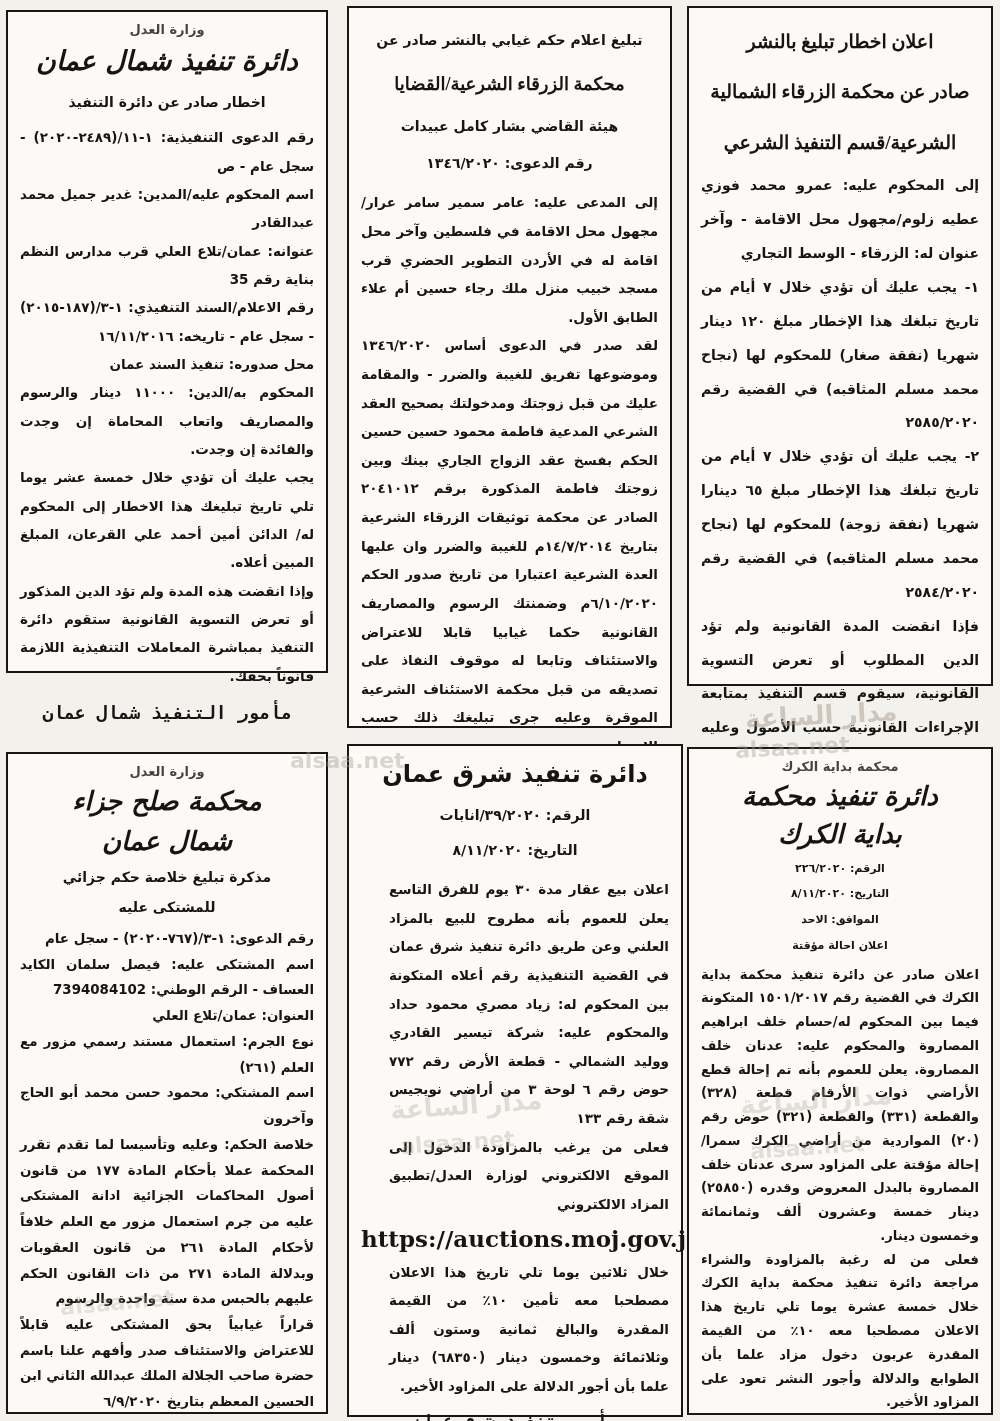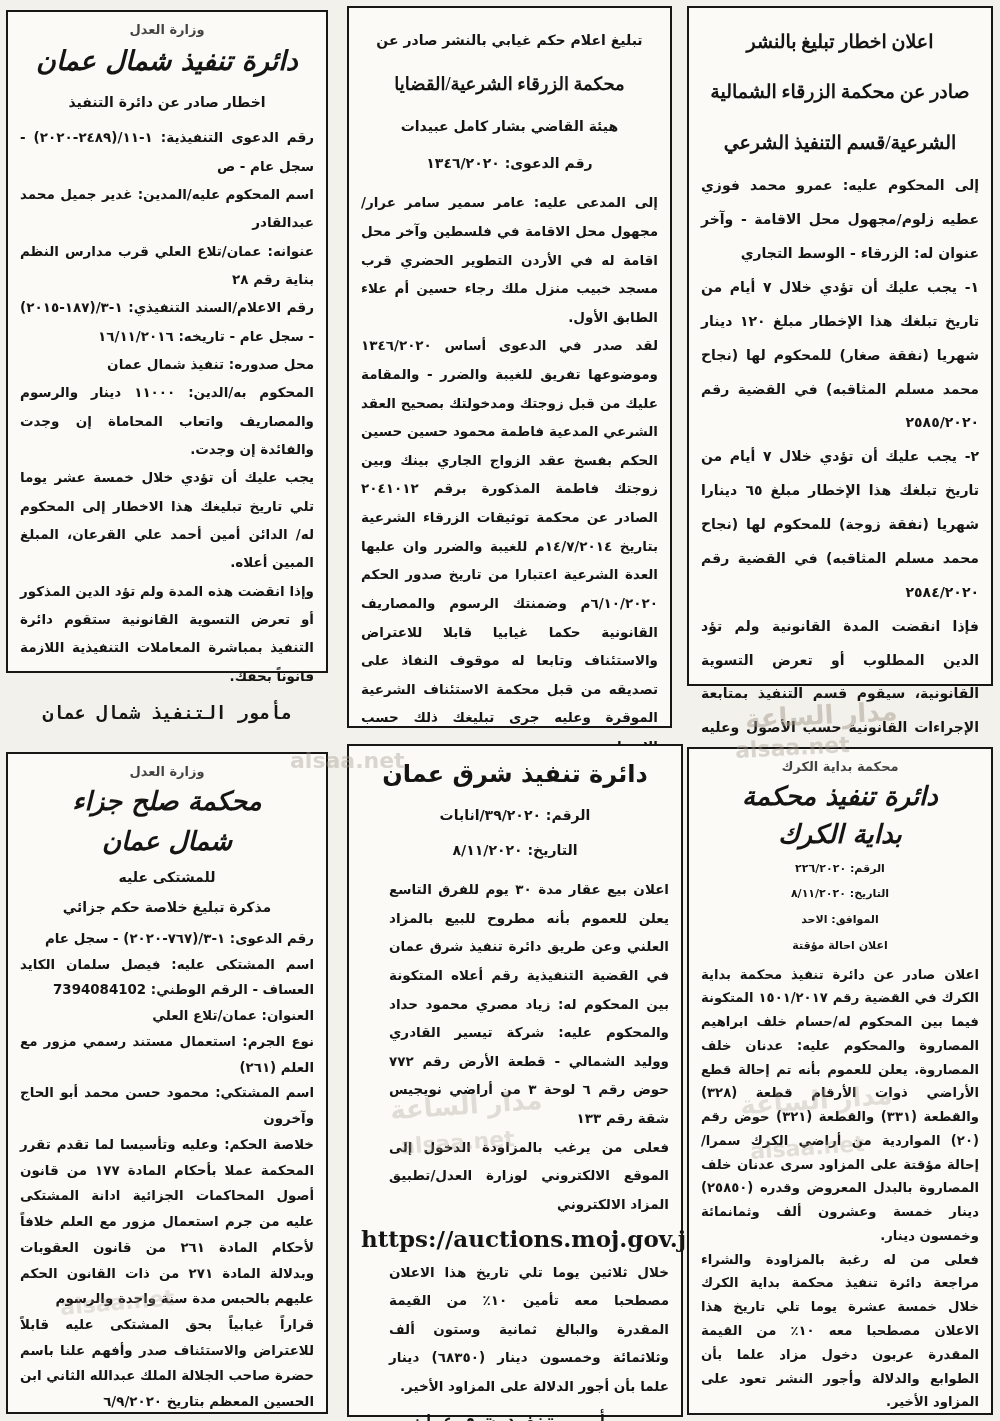--- a/index.html
+++ b/index.html
@@ -59,23 +59,23 @@
 <body>
 
 <div class="page">
 
   <div class="notice n-tl">
       <p class="blk ministry">وزارة العدل</p>
       <p class="blk title-xl">دائرة تنفيذ شمال عمان</p>
       <p class="blk sub">اخطار صادر عن دائرة التنفيذ</p>
       <p class="blk body">رقم الدعوى التنفيذية: ١-١١/(٢٤٨٩-٢٠٢٠) - سجل عام - ص</p>
       <p class="blk body">اسم المحكوم عليه/المدين: غدير جميل محمد عبدالقادر</p>
-      <p class="blk body">عنوانه: عمان/تلاع العلي قرب مدارس النظم بناية رقم ٢٨</p>
+      <p class="blk body">عنوانه: عمان/تلاع العلي قرب مدارس النظم بناية رقم 35</p>
       <p class="blk body">رقم الاعلام/السند التنفيذي: ١-٣/(١٨٧-٢٠١٥) - سجل عام - تاريخه: ١٦/١١/٢٠١٦</p>
-      <p class="blk body">محل صدوره: تنفيذ شمال عمان</p>
+      <p class="blk body">محل صدوره: تنفيذ السند عمان</p>
       <p class="blk body">المحكوم به/الدين: ١١٠٠٠ دينار والرسوم والمصاريف واتعاب المحاماة إن وجدت والفائدة إن وجدت.</p>
       <p class="blk body">يجب عليك أن تؤدي خلال خمسة عشر يوما تلي تاريخ تبليغك هذا الاخطار إلى المحكوم له/ الدائن أمين أحمد علي القرعان، المبلغ المبين أعلاه.</p>
       <p class="blk body">وإذا انقضت هذه المدة ولم تؤد الدين المذكور أو تعرض التسوية القانونية ستقوم دائرة التنفيذ بمباشرة المعاملات التنفيذية اللازمة قانوناً بحقك.</p>
       <p class="blk sig">مأمور التنفيذ شمال عمان</p>
     </div>
   <div class="notice n-tm">
       <p class="blk sub">تبليغ اعلام حكم غيابي بالنشر صادر عن</p>
       <p class="blk title-md">محكمة الزرقاء الشرعية/القضايا</p>
       <p class="blk sub">هيئة القاضي بشار كامل عبيدات</p>
       <p class="blk sub">رقم الدعوى: ١٣٤٦/٢٠٢٠</p>
@@ -89,22 +89,22 @@
       <p class="blk title-md">الشرعية/قسم التنفيذ الشرعي</p>
       <p class="blk body">إلى المحكوم عليه: عمرو محمد فوزي عطيه زلوم/مجهول محل الاقامة - وآخر عنوان له: الزرقاء - الوسط التجاري</p>
       <p class="blk body">١- يجب عليك أن تؤدي خلال ٧ أيام من تاريخ تبلغك هذا الإخطار مبلغ ١٢٠ دينار شهريا (نفقة صغار) للمحكوم لها (نجاح محمد مسلم المثاقبه) في القضية رقم ٢٥٨٥/٢٠٢٠</p>
       <p class="blk body">٢- يجب عليك أن تؤدي خلال ٧ أيام من تاريخ تبلغك هذا الإخطار مبلغ ٦٥ دينارا شهريا (نفقة زوجة) للمحكوم لها (نجاح محمد مسلم المثاقبه) في القضية رقم ٢٥٨٤/٢٠٢٠</p>
       <p class="blk body">فإذا انقضت المدة القانونية ولم تؤد الدين المطلوب أو تعرض التسوية القانونية، سيقوم قسم التنفيذ بمتابعة الإجراءات القانونية حسب الأصول وعليه فقد جرى تبليغك ذلك حسب الأصول تحريراً في ١٩/١٠/٢٠٢٠</p>
     </div>
   <div class="notice n-bl">
       <p class="blk ministry">وزارة العدل</p>
       <p class="blk title-xl">محكمة صلح جزاء</p>
       <p class="blk title-xl">شمال عمان</p>
+      <p class="blk sub">مذكرة تبليغ خلاصة حكم جزائي</p>
       <p class="blk sub">للمشتكى عليه</p>
-      <p class="blk sub">مذكرة تبليغ خلاصة حكم جزائي</p>
       <p class="blk body">رقم الدعوى: ١-٣/(٧٦٧-٢٠٢٠) - سجل عام</p>
       <p class="blk body">اسم المشتكى عليه: فيصل سلمان الكايد العساف - الرقم الوطني: 7394084102</p>
       <p class="blk body">العنوان: عمان/تلاع العلي</p>
       <p class="blk body">نوع الجرم: استعمال مستند رسمي مزور مع العلم (٢٦١)</p>
       <p class="blk body">اسم المشتكي: محمود حسن محمد أبو الحاج وآخرون</p>
       <p class="blk body">خلاصة الحكم: وعليه وتأسيسا لما تقدم تقرر المحكمة عملا بأحكام المادة ١٧٧ من قانون أصول المحاكمات الجزائية ادانة المشتكى عليه من جرم استعمال مزور مع العلم خلافاً لأحكام المادة ٢٦١ من قانون العقوبات وبدلالة المادة ٢٧١ من ذات القانون الحكم عليهم بالحبس مدة سنة واحدة والرسوم</p>
       <p class="blk body">قراراً غيابياً بحق المشتكى عليه قابلاً للاعتراض والاستئناف صدر وأفهم علنا باسم حضرة صاحب الجلالة الملك عبدالله الثاني ابن الحسين المعظم بتاريخ ٦/٩/٢٠٢٠</p>
     </div>
   <div class="notice n-bm">
       <p class="blk title-lg">دائرة تنفيذ شرق عمان</p>

